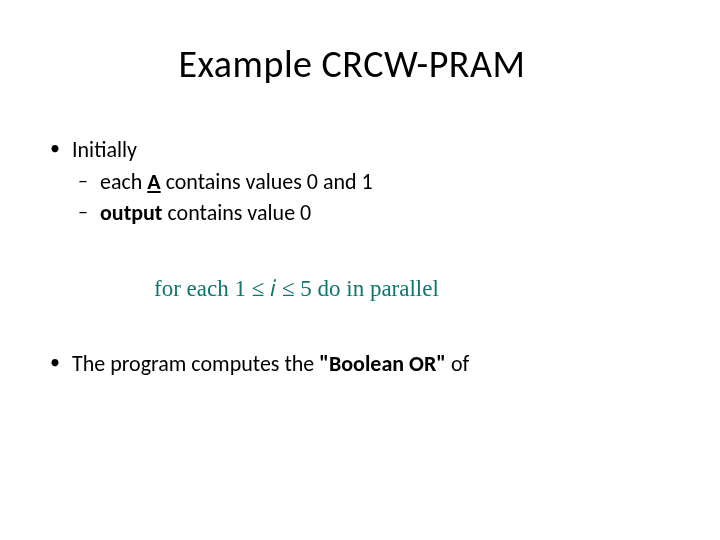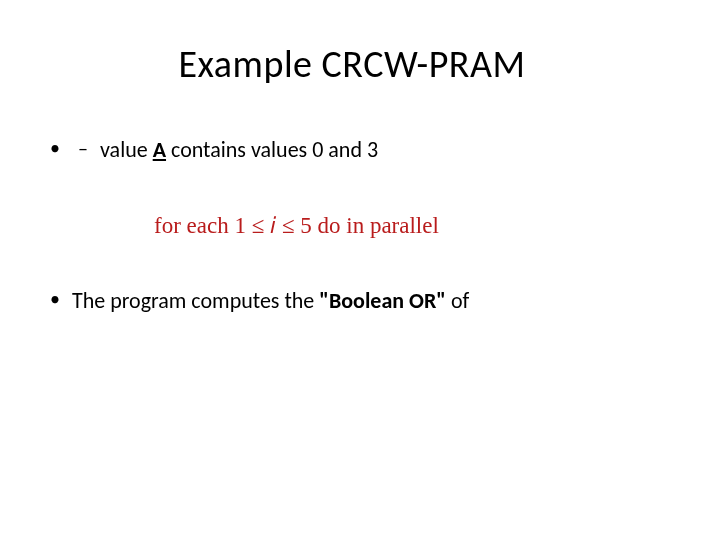--- a/index.html
+++ b/index.html
@@ -59,44 +59,48 @@
     top: 0;
     font-size: 20px;
   }
   .bold { font-weight: 700; }
   .underline { text-decoration: underline; }
   .math-block {
     font-family: "Cambria Math", "Times New Roman", serif;
     font-size: 23px;
     margin: 44px 0 44px 110px;
     line-height: 1.45;
-    color: #b91c1c;
+    color: #0f766e;
   }
   .second-block {
     margin-top: 8px;
   }
   .second-block .body-text {
     padding-left: 0px;
   }
   .body-text {
     display: block;
   }
 </style>
 </head>
 <body>
 
 <div class="slide">
 
   <h1 class="title">Example  CRCW-PRAM</h1>
 
   <ul class="bullet-list">
     <li>
+      <span>Initially</span>
       <ul class="sub-list">
         <li>
-          <span>value </span><span class="bold underline">A</span><span> contains values 0 and 3</span>
+          <span>each </span><span class="bold underline">A</span><span> contains values 0 and 1</span>
+        </li>
+        <li>
+          <span class="bold">output</span><span> contains value 0</span>
         </li>
       </ul>
     </li>
   </ul>
 
   <div class="math-block">
     <div>for each 1 ≤ 𝑖 ≤ 5 do in parallel</div>
   </div>
 
   <ul class="bullet-list second-block">

